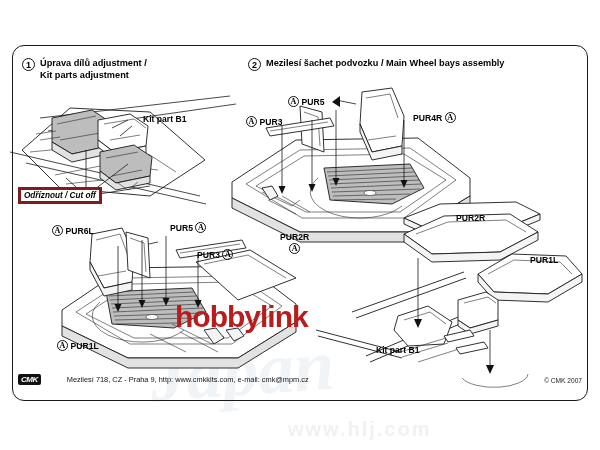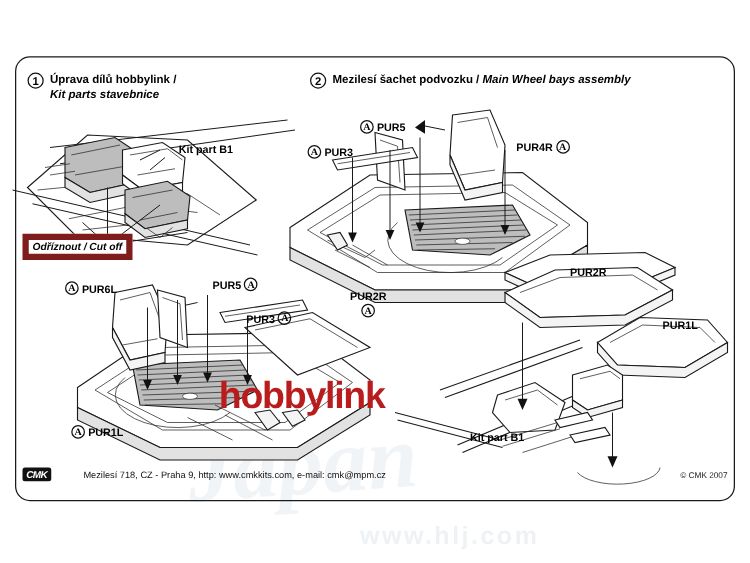--- a/index.html
+++ b/index.html
@@ -79,21 +79,21 @@
     line-height: 12px;
     text-align: center;
     font-weight: bold;
     box-sizing: border-box;
   }
   .head-text {
     font-size: 9.2px;
     font-weight: bold;
     line-height: 11.5px;
   }
-  .head-text .it { font-style: italic; }
+  .head-text .it { }
 
   #head1 { left: 22px; top: 58px; width: 200px; }
   #head2 { left: 248px; top: 58px; width: 320px; }
 
   
   .lbl {
     position: absolute;
     display: flex;
     align-items: center;
     gap: 2.5px;
@@ -121,21 +121,21 @@
     font-size: 8.6px;
     font-weight: bold;
     white-space: nowrap;
   }
 
   
   #cutoff {
     position: absolute;
     left: 18px;
     top: 187px;
-    border: 5px solid #7f1d1d;
+    border: 3px solid #7f1d1d;
     padding: 1px 3px;
     font-size: 8.2px;
     font-style: italic;
     font-weight: bold;
     background: #fff;
     white-space: nowrap;
   }
 
   
   #footer {
@@ -384,22 +384,22 @@
 </svg>
 
 <div class="wm" id="wm-hobbylink">hobbylink</div>
 <div class="wm" id="wm-url">www.hlj.com</div>
 
 <div id="sheet"></div>
 
 <div class="panel-head" id="head1">
   <div class="step-num">1</div>
   <div class="head-text">
-    <span>Úprava dílů hobbylink /</span><br>
-    <span class="it">Kit parts stavebnice</span>
+    <span>Úprava dílů adjustment /</span><br>
+    <span class="it">Kit parts adjustment</span>
   </div>
 </div>
 
 <div class="panel-head" id="head2">
   <div class="step-num">2</div>
   <div class="head-text">
     <span>Mezilesí šachet podvozku /</span>
     <span class="it">Main Wheel bays assembly</span>
   </div>
 </div>

